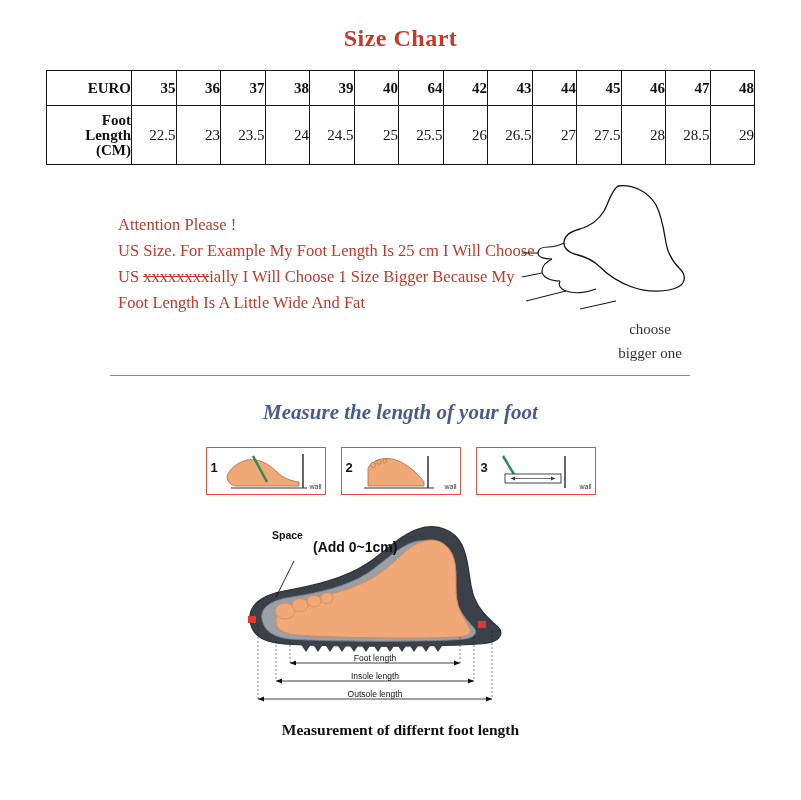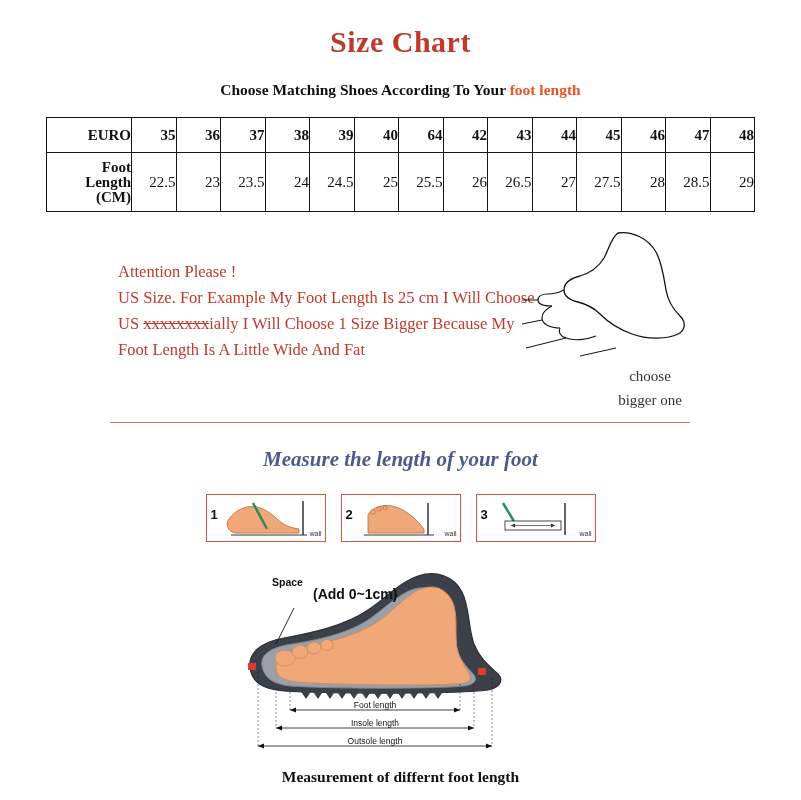--- a/index.html
+++ b/index.html
@@ -19,21 +19,21 @@
     width: 801px;
     height: 800px;
     position: relative;
   }
 
   
   .title {
     text-align: center;
     font-family: "Liberation Serif", serif;
     font-weight: bold;
-    font-size: 30px;
+    font-size: 24px;
     color: #c0392b;
     margin-top: 25px;
     letter-spacing: 0.5px;
   }
   .subtitle {
     text-align: center;
     font-family: "Liberation Serif", serif;
     font-weight: bold;
     font-size: 15.5px;
     color: #111111;
@@ -201,23 +201,20 @@
     width: 160px;
   }
 </style>
 </head>
 <body>
 
 <div class="page">
 
   <div class="title">Size Chart</div>
 
-  <div class="subtitle">
-    <span>Choose Matching Shoes According To Your </span><span class="accent">foot length</span>
-  </div>
 
   <div class="table-wrap">
     <table class="size-table">
       <tbody>
           <tr class="row-euro">
         <td class="label-cell">EURO</td>
         <td class="val-cell">35</td>
         <td class="val-cell">36</td>
         <td class="val-cell">37</td>
         <td class="val-cell">38</td>

